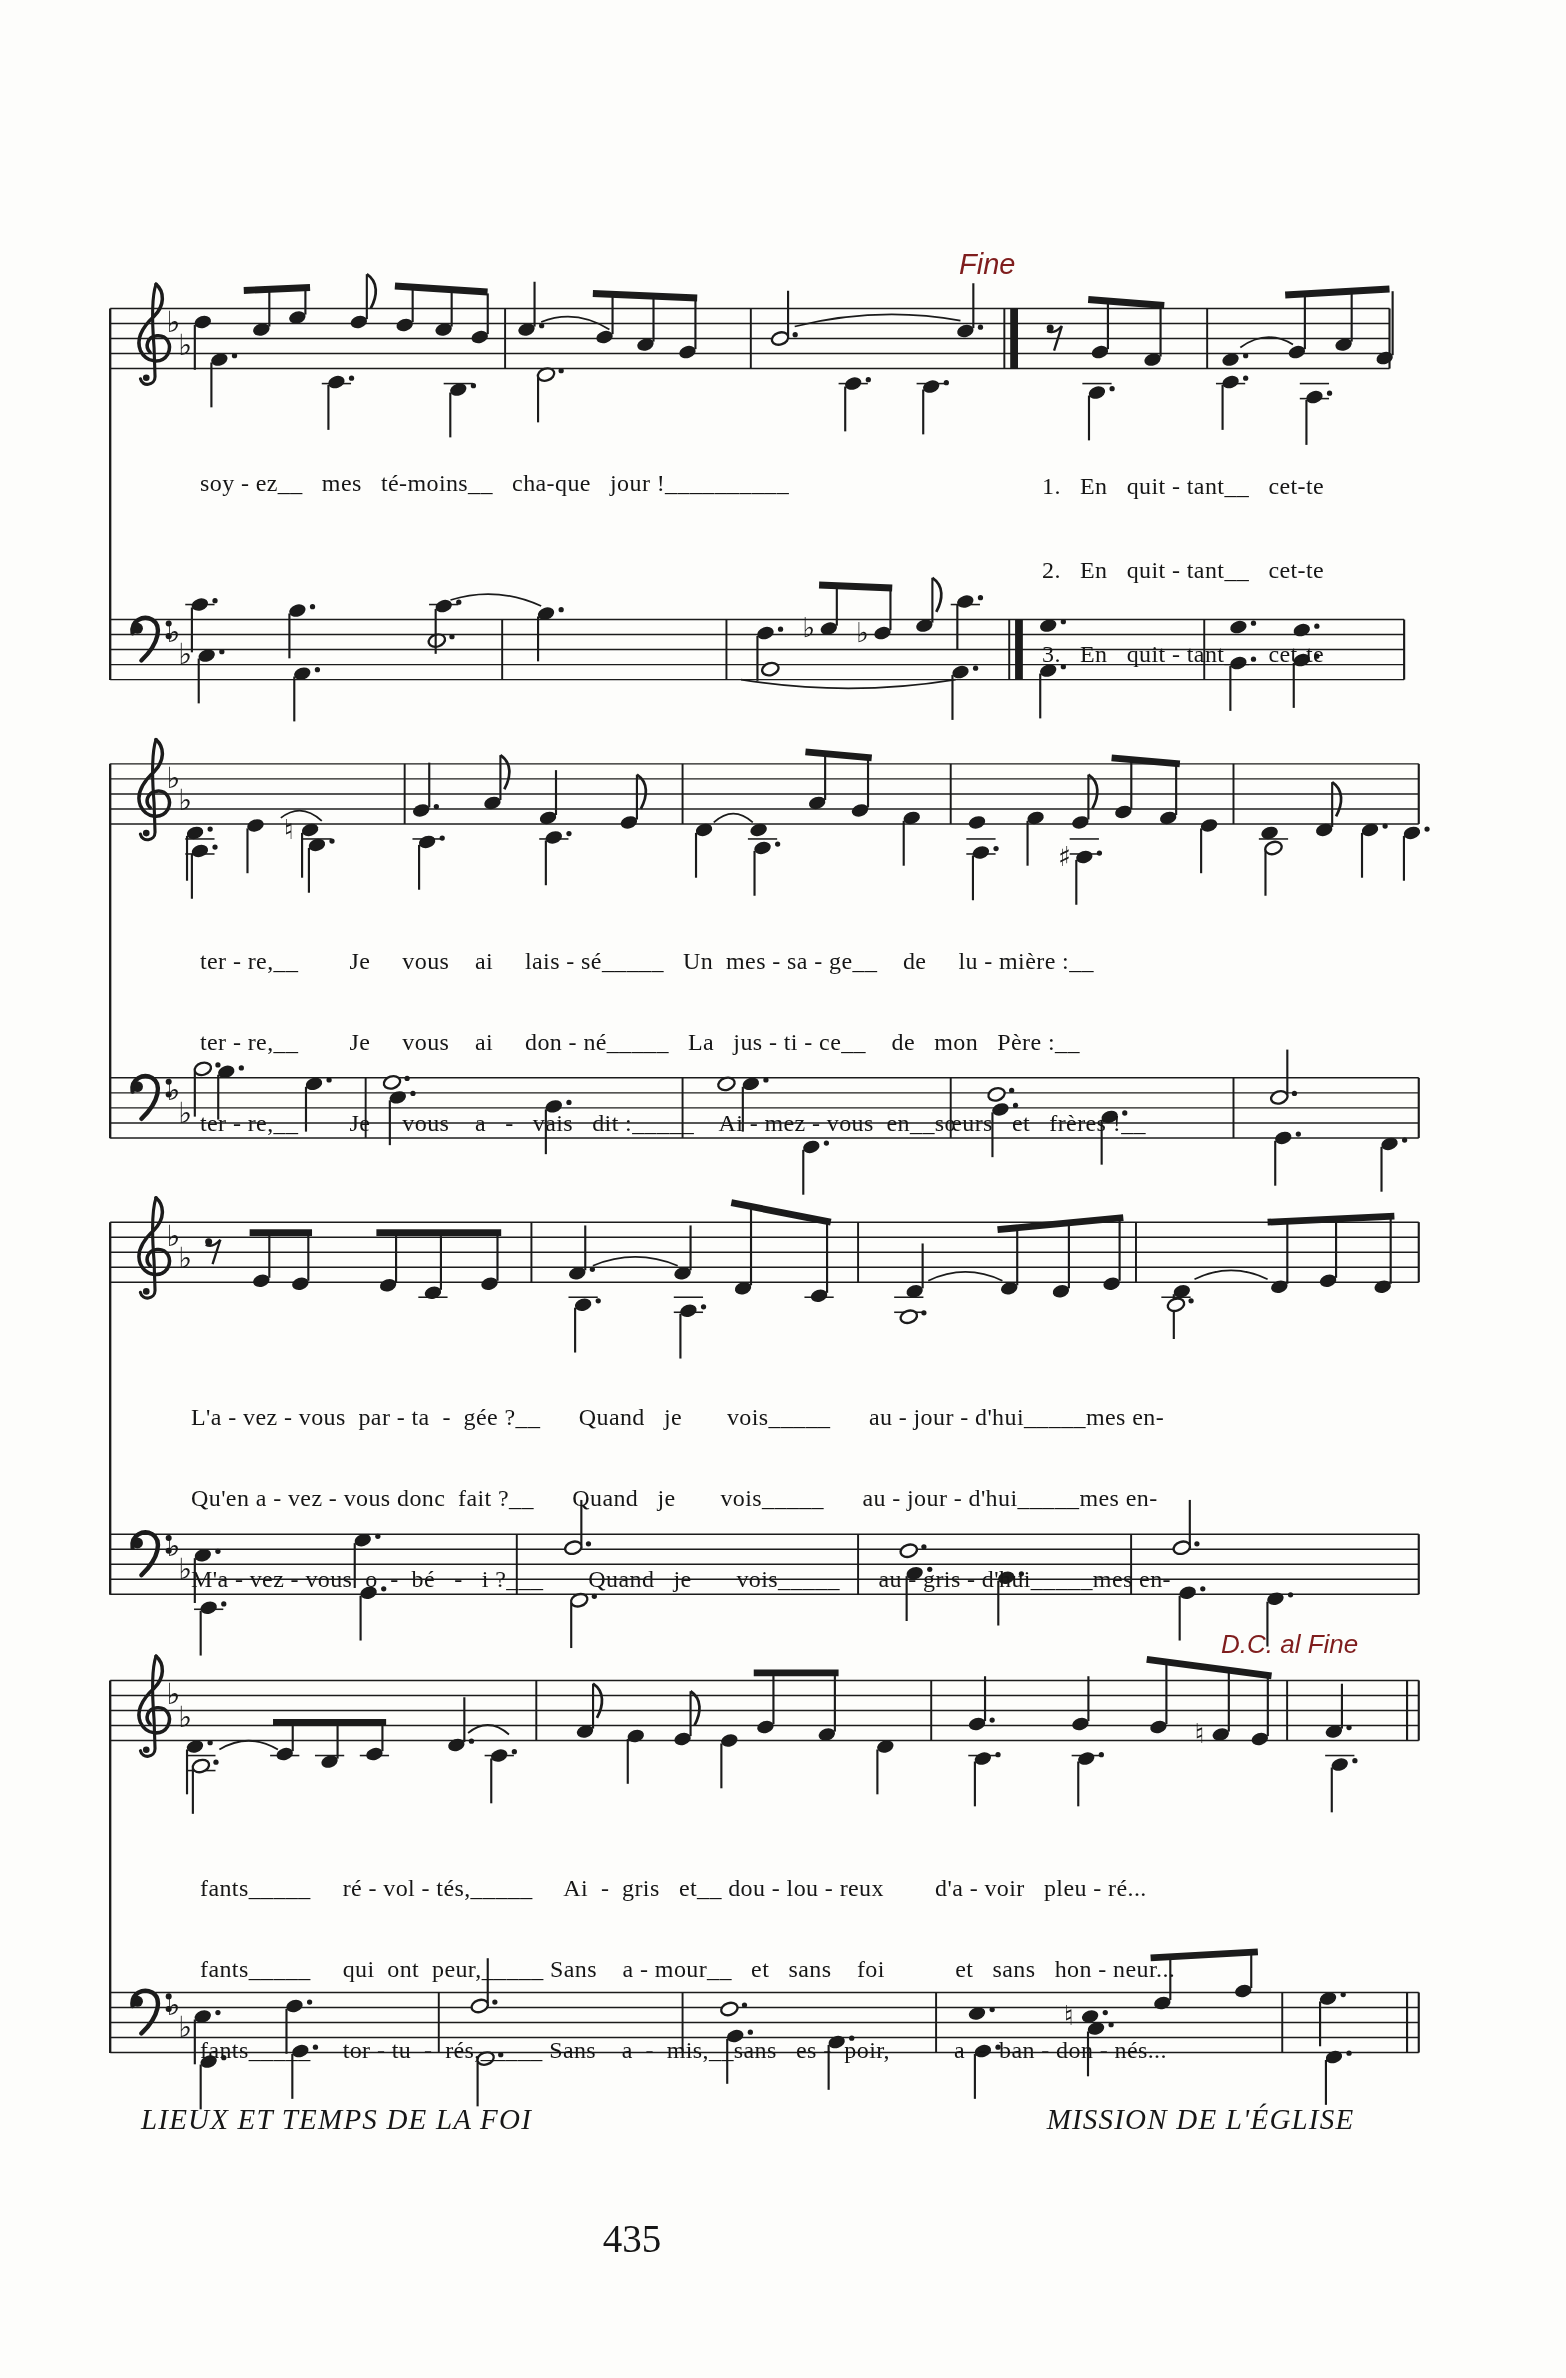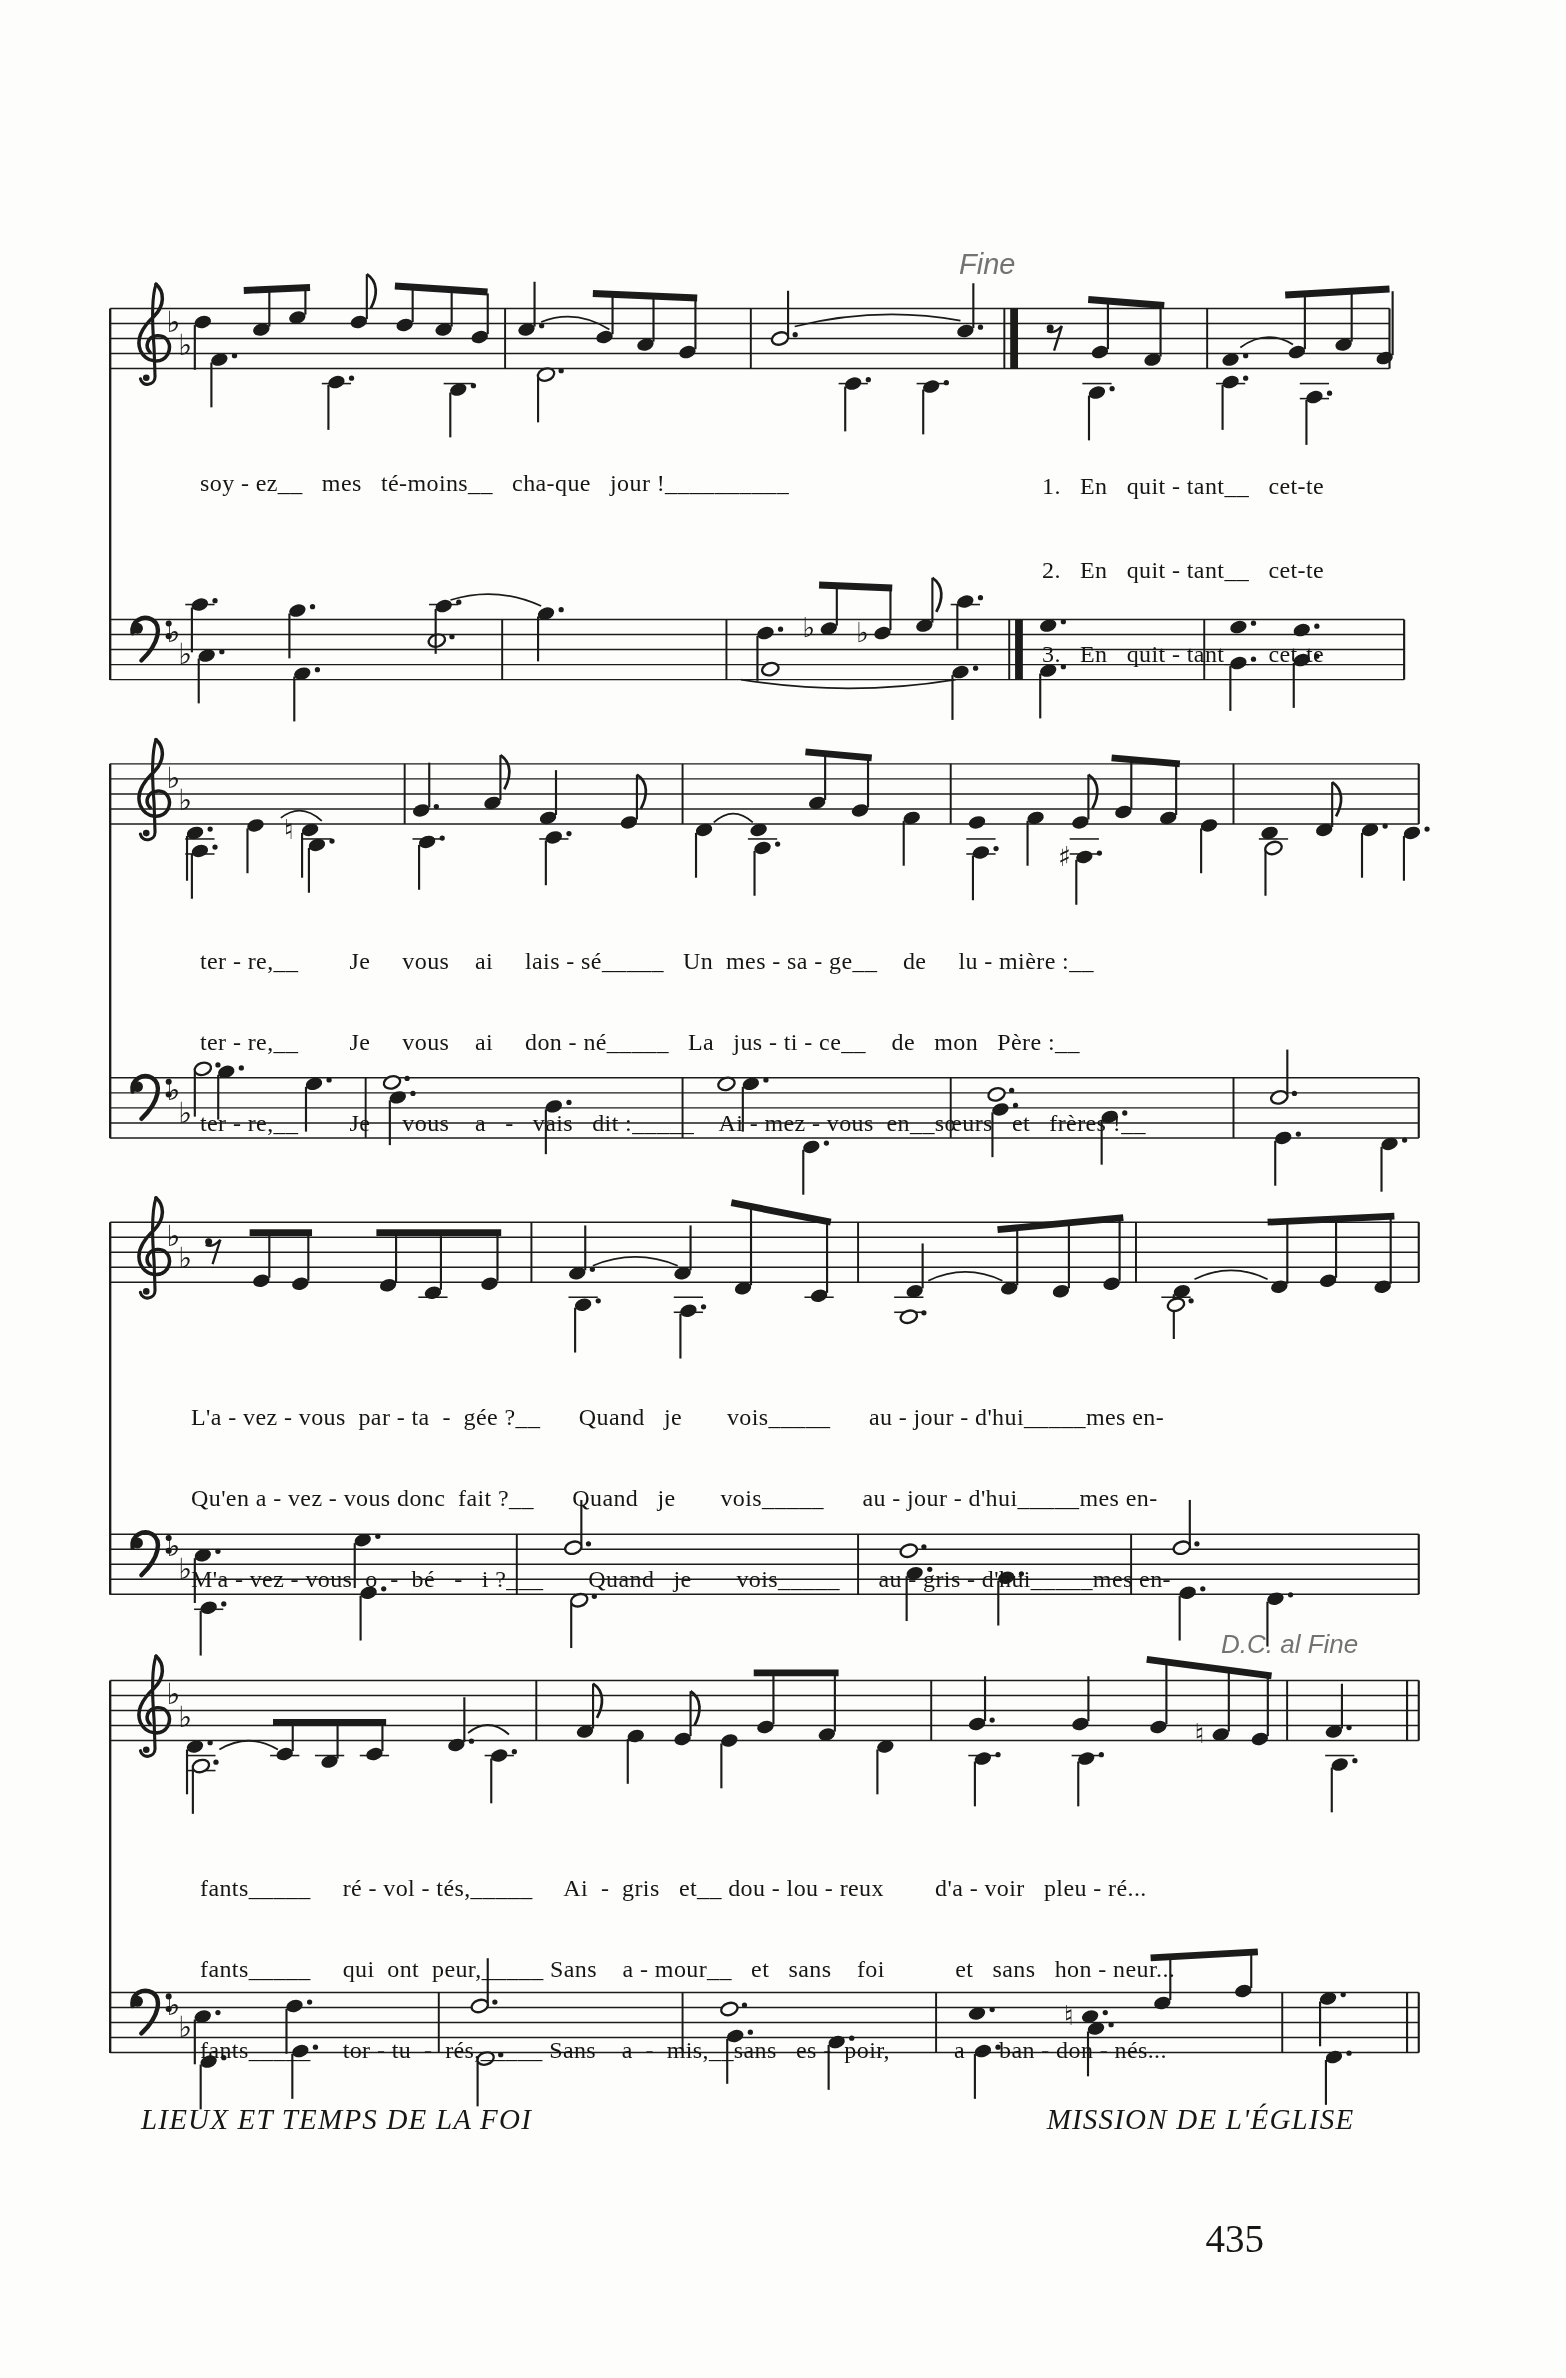--- a/index.html
+++ b/index.html
@@ -5,21 +5,21 @@
   html,body{margin:0;padding:0;background:#8a8a8a;}
   .page{
     position:relative;width:1566px;height:2379px;margin:0 auto;
     background:#fdfdfb;color:#161616;overflow:hidden;
     font-family:"Liberation Serif",serif;
   }
   .txt{position:absolute;white-space:pre;}
   .lyr{font-size:24px;letter-spacing:0.4px;}
   .vgroup div{line-height:48px;}
   .lgroup div{line-height:45px;}
-  .marking{font-family:"Liberation Sans",sans-serif;font-style:italic;color:#737373;}
+  .marking{font-family:"Liberation Sans",sans-serif;font-style:italic;color:#7f1d1d;}
   .footer-text{font-size:29px;letter-spacing:1.2px;font-style:italic;}
   .page-number{font-size:39px;}
   #music{position:absolute;top:0;left:0;}
 </style>
 </head>
 <body>
 
 <div class="page">
 
   <svg id="music" width="1566" height="2379" viewBox="0 0 1606 2439">
@@ -703,16 +703,16 @@
   <div class="txt lgroup" style="left:200px;top:1830px">
     <div class="lyr">fants_____     ré - vol - tés,_____     Ai  -  gris   et__ dou - lou - reux        d'a - voir   pleu - ré...</div>
     <div class="lyr">fants_____     qui  ont  peur,_____ Sans    a - mour__   et   sans    foi           et   sans   hon - neur...</div>
     <div class="lyr">fants_____     tor - tu  -  rés,_____ Sans    a  -  mis,__sans   es -  poir,          a  -  ban - don - nés...</div>
   </div>
 
   <div class="txt footer-text" style="left:141px;top:2103px">LIEUX ET TEMPS DE LA FOI</div>
 
   <div class="txt footer-text" style="left:975px;top:2103px;width:451px;text-align:center">MISSION DE L'ÉGLISE</div>
 
-  <div class="txt page-number" style="left:0;top:2216px;width:1264px;text-align:right">435</div>
+  <div class="txt page-number" style="left:0;top:2216px;width:1264px;text-align:center">435</div>
 
 </div>
 
 
 </body></html>

